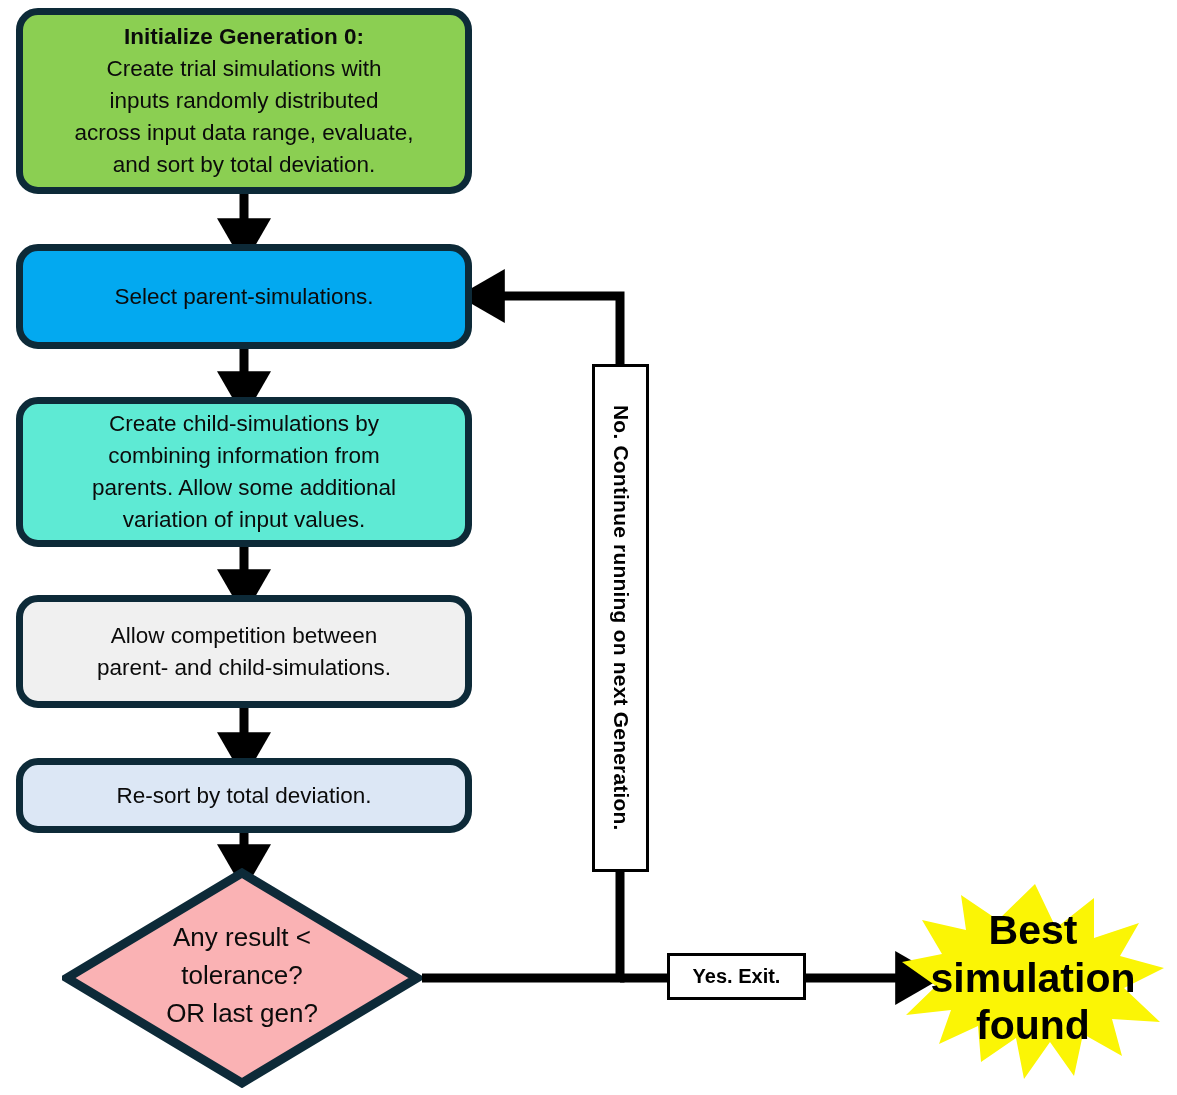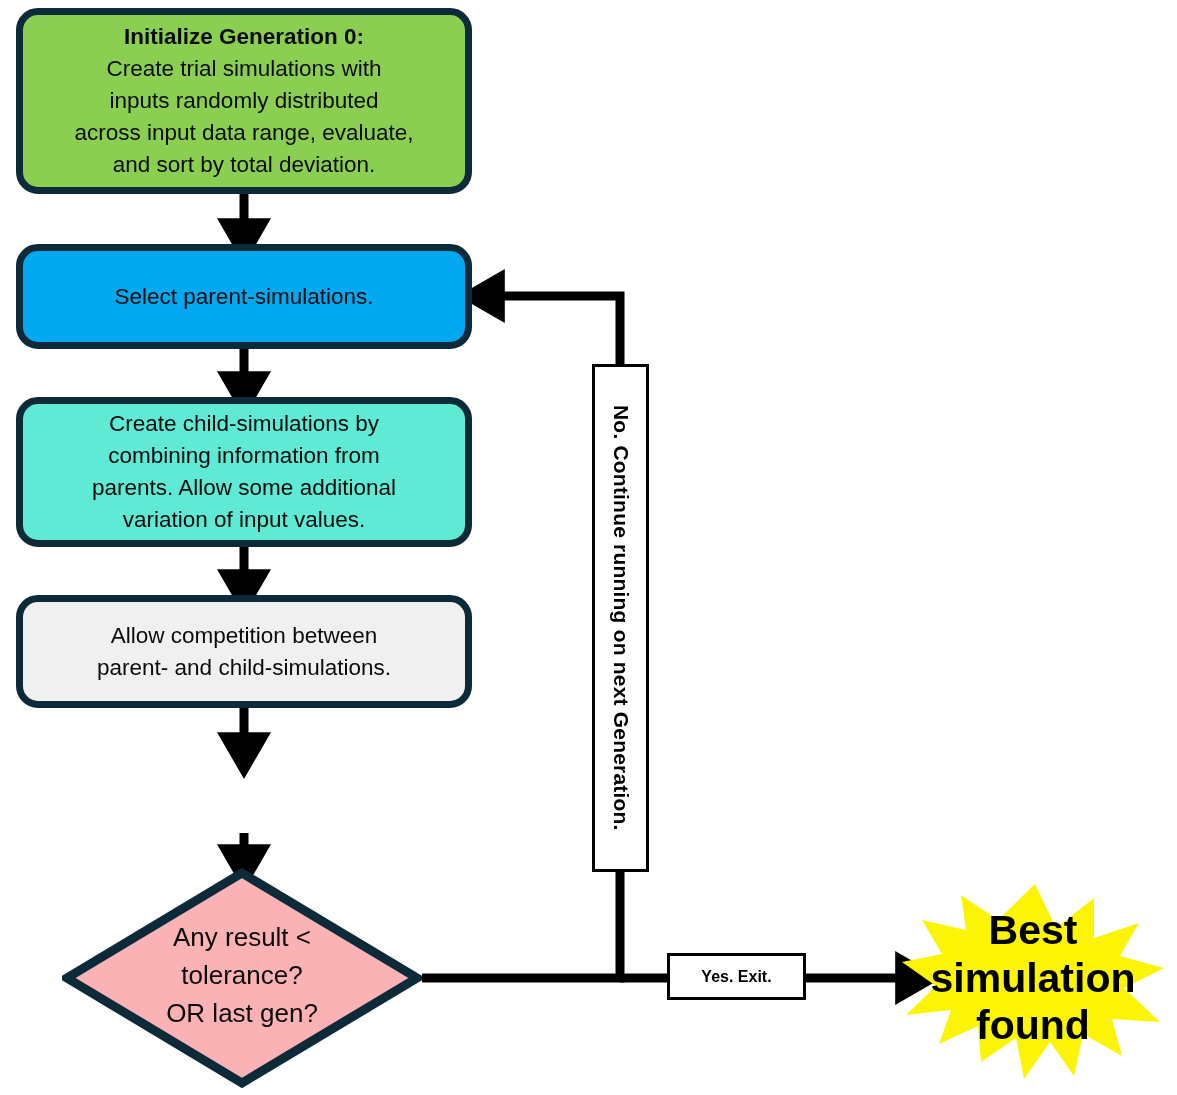--- a/index.html
+++ b/index.html
@@ -101,21 +101,21 @@
     top: 953px;
     width: 139px;
     height: 47px;
     box-sizing: border-box;
     border: 3px solid #000;
     background: #ffffff;
     display: flex;
     align-items: center;
     justify-content: center;
     font-weight: bold;
-    font-size: 16px;
+    font-size: 20px;
     color: #000;
   }
 
   
   #node-burst {
     position: absolute;
     left: 898px;
     top: 876px;
     width: 270px;
     height: 205px;
@@ -190,20 +190,23 @@
 combining information from
 parents. Allow some additional
 variation of input values.</span>
   </div>
 
   <div class="node" id="node-compet">
     <span class="txt">Allow competition between
 parent- and child-simulations.</span>
   </div>
 
+  <div class="node" id="node-resort">
+    <span class="txt">Re-sort by total deviation.</span>
+  </div>
 
   <div id="node-decision">
     <svg viewBox="0 0 360 220" width="360" height="220">
       <polygon points="180,5 355,110 180,215 5,110" fill="#fab2b4" stroke="#0d2a38" stroke-width="9" stroke-linejoin="miter"></polygon>
     </svg>
     <div class="dlabel">Any result &lt;
 tolerance?
 OR last gen?</div>
   </div>
 

